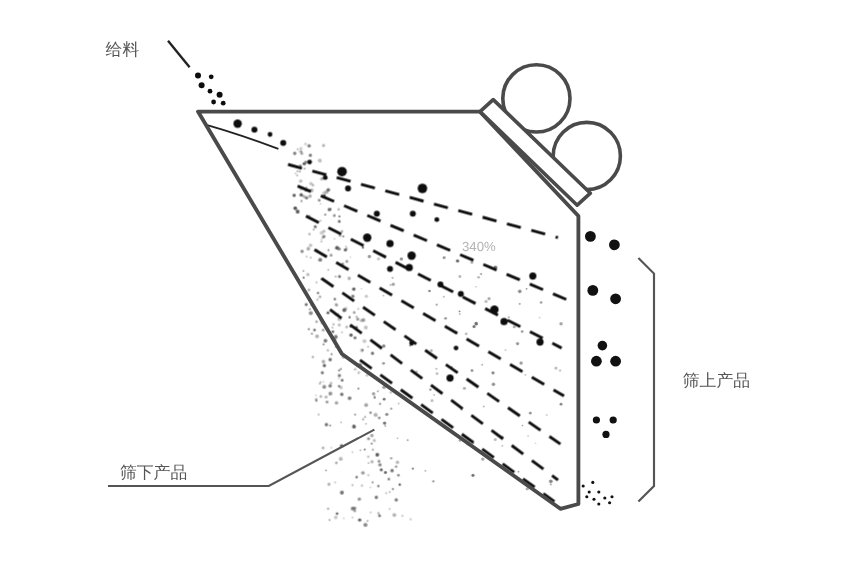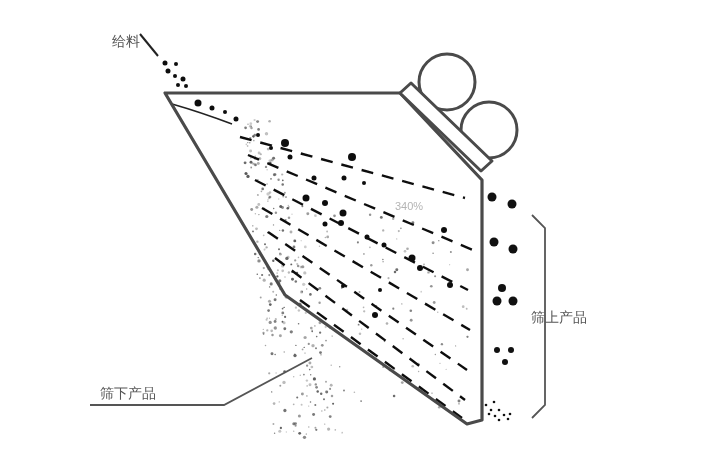--- a/index.html
+++ b/index.html
@@ -469,16 +469,16 @@
       <circle cx="499" cy="420" r="1.3"></circle>
     <circle cx="508" cy="419" r="1.3"></circle>
       <circle cx="489" cy="414" r="1.3"></circle>
   </g>
 
   <polyline points="532,215 545,228 545,405 532,418" fill="none" stroke="#555" stroke-width="1.8"></polyline>
 
   <polyline points="90,405 224,405 312,358" fill="none" stroke="#555" stroke-width="1.8"></polyline>
 </svg>
 
-<div class="label" style="left:88px; top:33px;margin-left:24px;">给料</div>
-<div class="label" style="left:531px; top:309px;">筛上产品</div>
+<div class="label" style="left:88px; top:33px;">给料</div>
+<div class="label" style="left:569px; top:309px;">筛上产品</div>
 <div class="label" style="left:100px; top:385px;">筛下产品</div>
-<div class="watermark" style="left:395px; top:200px;">340%</div>
+<div class="watermark" style="left:385px; top:200px;">340%</div>
 
 </body></html>

